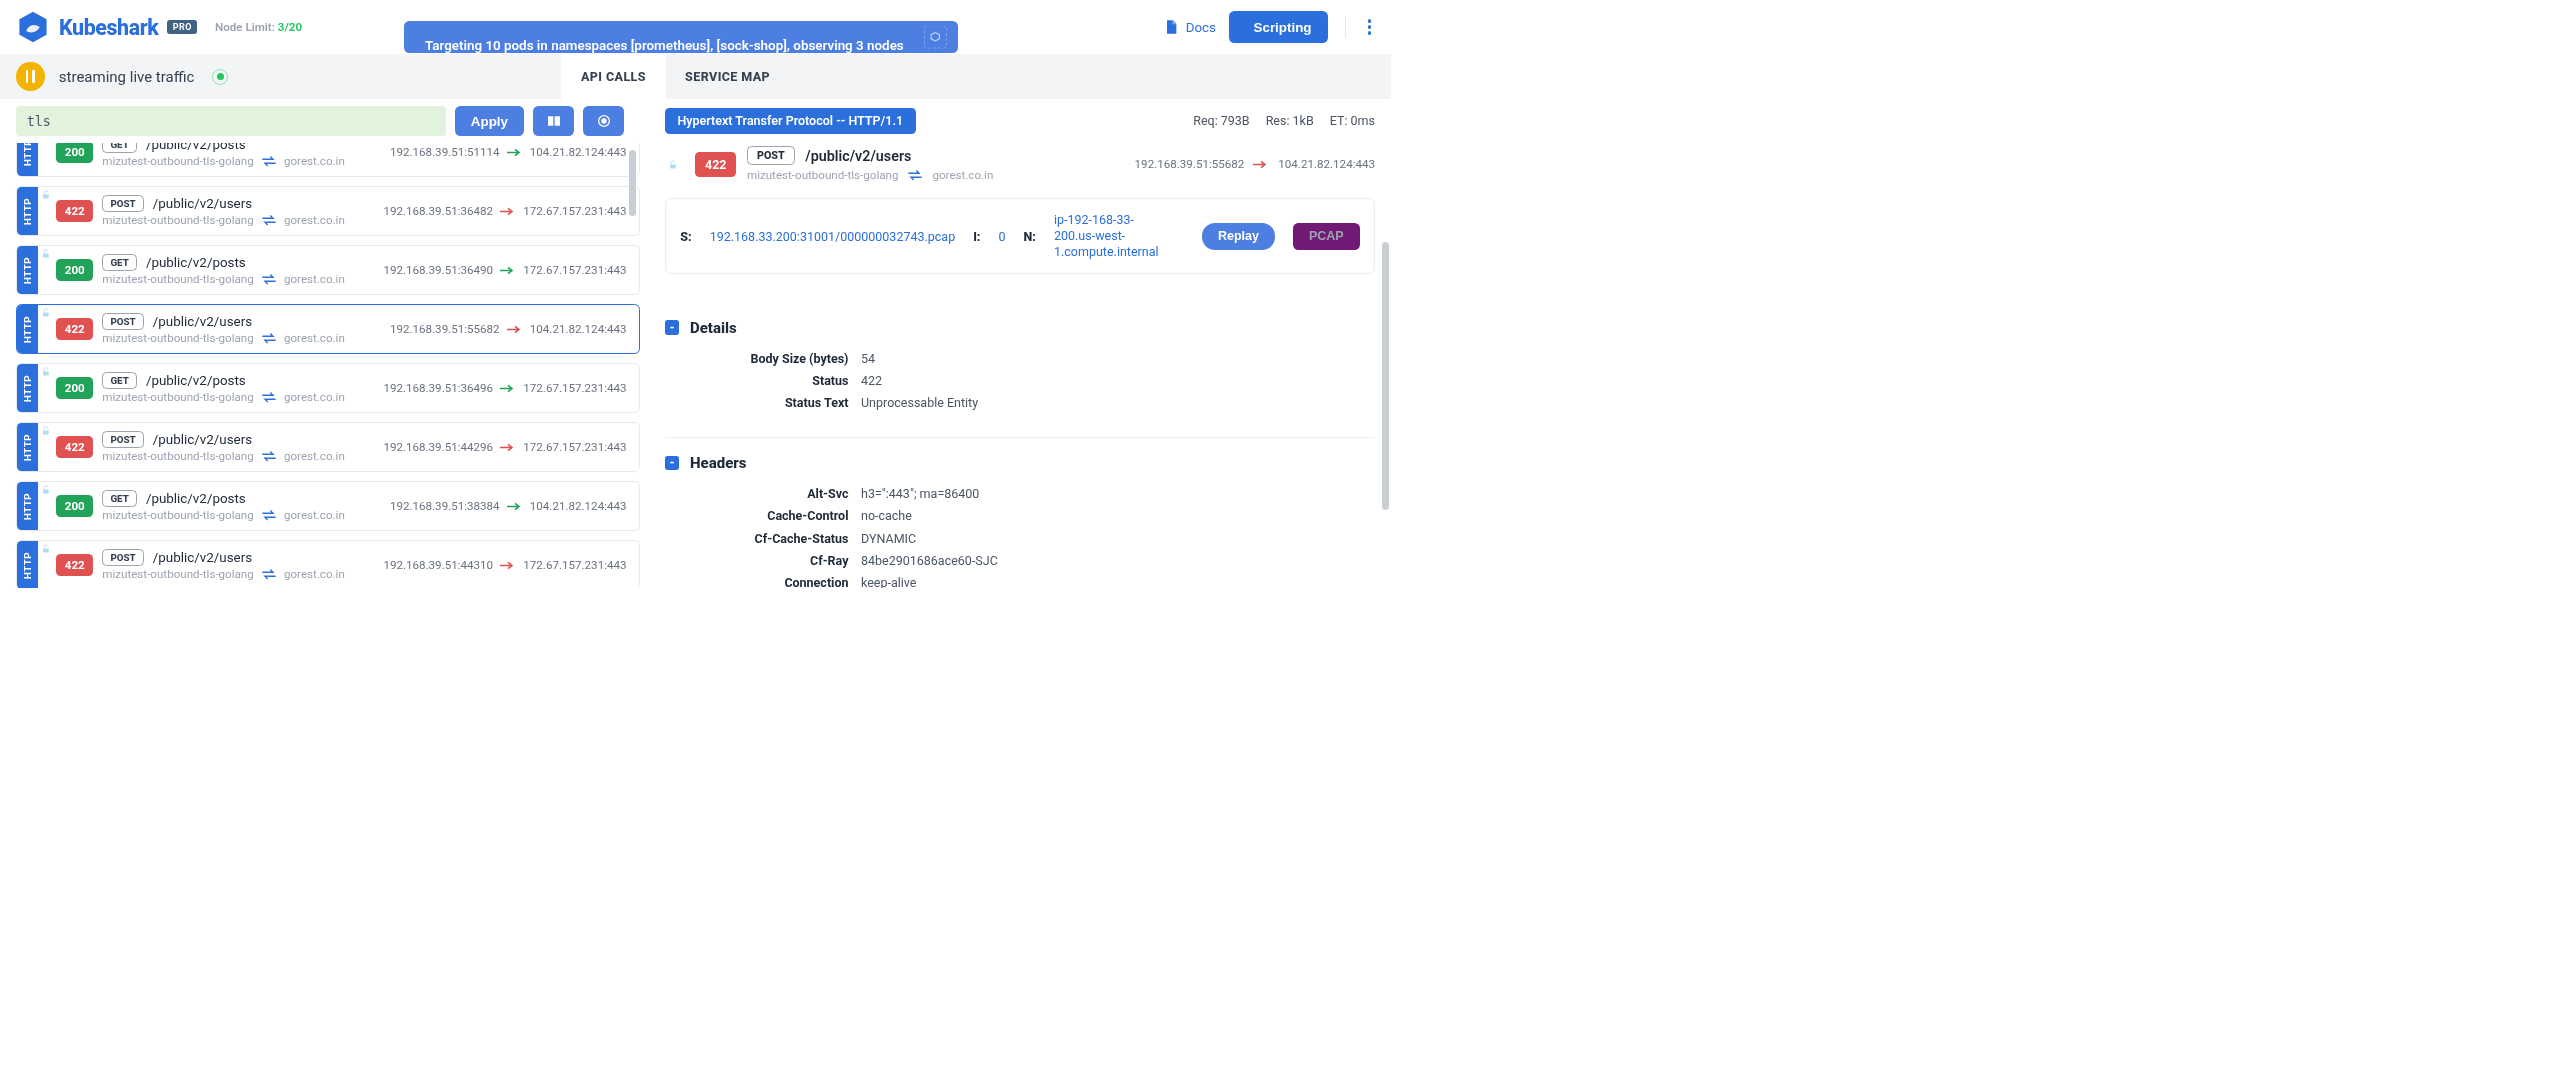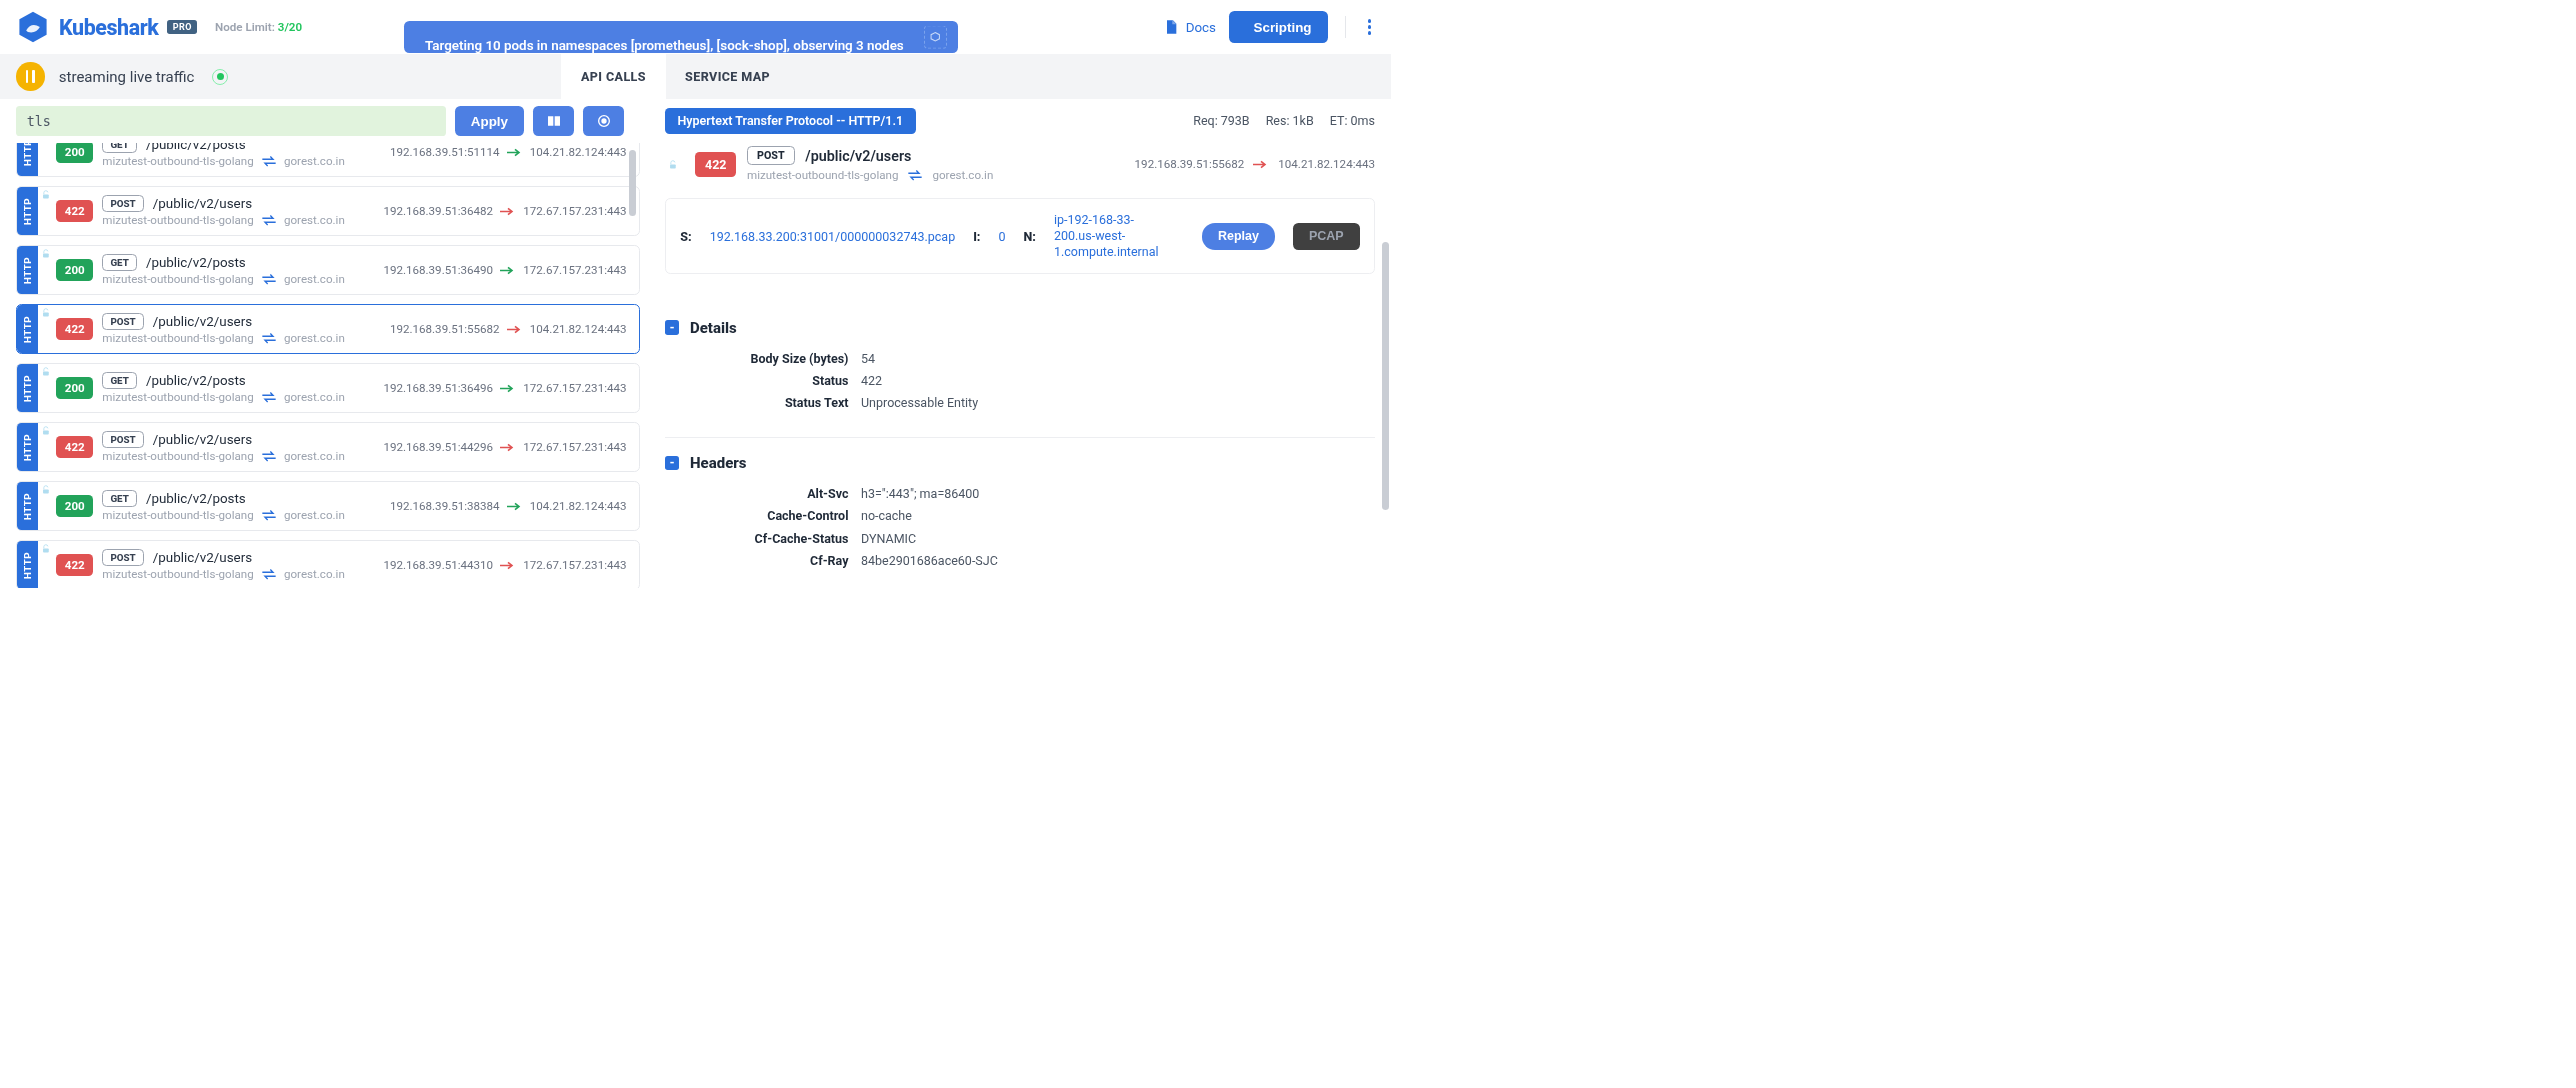--- a/index.html
+++ b/index.html
@@ -88,21 +88,21 @@
   .rp-method { border: 0.9px solid #9ca3af; border-radius: 4.5px; font-size: 10.7px; font-weight: 800; padding: 1.8px 9px; }
   .rp-path { font-size: 14.3px; font-weight: 600; }
   .rp-row2 { display: flex; align-items: center; gap: 9px; font-size: 11.6px; color: #9ca3af; }
   .rp-ips { margin-left: auto; display: flex; align-items: center; gap: 9px; font-size: 11.6px; color: #6b7280; }
 
   .rp-meta { margin-top: 16px; border: 0.9px solid #edeef1; border-radius: 5.4px; padding: 12.5px 14.3px; display: flex; align-items: center; gap: 18px; font-size: 12.5px; }
   .rp-meta b { font-weight: 800; }
   .rp-meta a { color: #2a6fdb; text-decoration: none; }
   .rp-meta .spacer { flex: 1; }
   .replay-btn { background: #4d7fe3; color: #fff; border: none; border-radius: 13px; height: 27px; padding: 0 16px; font-weight: 700; font-size: 12.5px; cursor: pointer; }
-  .pcap-btn { background: #404040; color: #9ca3af; border: none; border-radius: 5.4px; height: 27px; padding: 0 16px; font-weight: 700; font-size: 12.5px; }
+  .pcap-btn { background: #701a75; color: #9ca3af; border: none; border-radius: 5.4px; height: 27px; padding: 0 16px; font-weight: 700; font-size: 12.5px; }
 
   .section { margin-top: 23px; border-top: 0.9px solid #edeef1; padding-top: 16px; }
   .section.first { border-top: none; padding-top: 21.4px; }
   .section-head { display: flex; align-items: center; gap: 10.7px; }
   .collapse-btn { width: 14.3px; height: 14.3px; background: #2a6fdb; color: #fff; border-radius: 2.7px; display: flex; align-items: center; justify-content: center; font-weight: 900; font-size: 11.6px; cursor: pointer; line-height: 1; }
   .section-title { font-size: 15px; font-weight: 800; color: #1f2937; }
   .kv-table { margin-top: 10.7px; }
   .kv-row { display: flex; padding: 3.6px 0; font-size: 12.5px; }
   .kv-k { width: 196px; text-align: right; padding-right: 12.5px; font-weight: 700; color: #1f2937; }
   .kv-v { color: #4b5563; }
@@ -557,19 +557,23 @@
     <div class="kv-v">no-cache</div>
   </div>
           <div class="kv-row">
     <div class="kv-k">Cf-Cache-Status</div>
     <div class="kv-v">DYNAMIC</div>
   </div>
           <div class="kv-row">
     <div class="kv-k">Cf-Ray</div>
     <div class="kv-v">84be2901686ace60-SJC</div>
   </div>
+          <div class="kv-row">
+    <div class="kv-k">Connection</div>
+    <div class="kv-v">keep-alive</div>
+  </div>
         </div>
     </div>
 
     <div class="rp-scroll-ghost"></div>
   </div>
 </div>
 
 
 </body></html>

